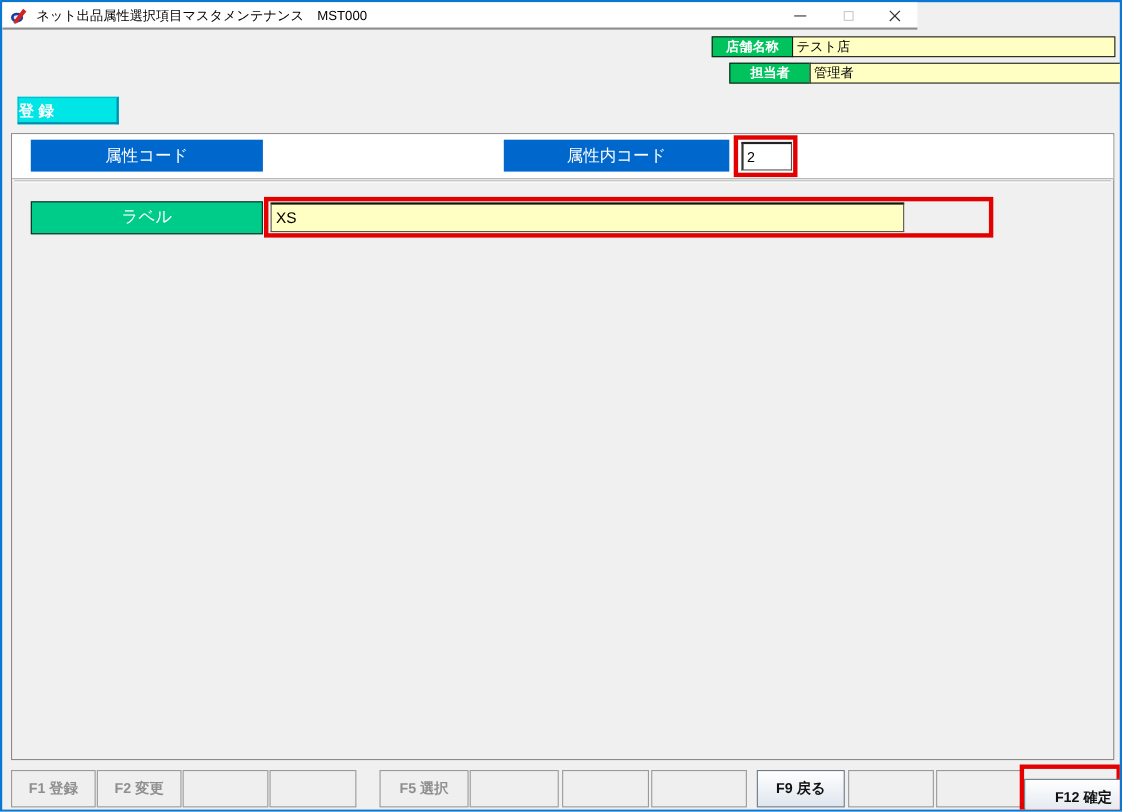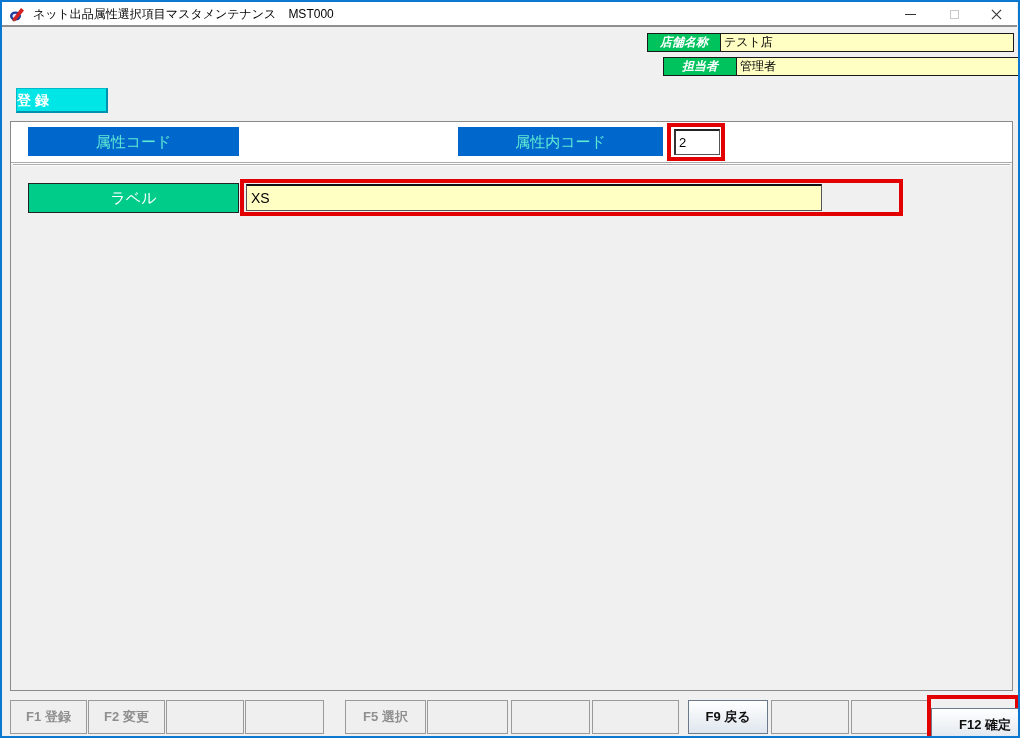--- a/index.html
+++ b/index.html
@@ -3,21 +3,21 @@
 <meta charset="utf-8">
 <style>
   * { margin:0; padding:0; box-sizing:border-box; }
   html,body { width:1020px; height:738px; font-family:"Liberation Sans","DejaVu Sans",sans-serif; }
   .window {
     position:relative; width:1020px; height:738px;
     border:2px solid #0a78d0; background:#f0f0f0; overflow:hidden;
   }
   
   .titlebar {
-    position:absolute; left:0; top:0; width:1015px; height:25px;
+    position:absolute; left:0; top:0; width:832px; height:25px;
     background:#ffffff; border-bottom:2px solid #8f8f8f;
   }
   .app-icon { position:absolute; left:7px; top:4px; width:17px; height:17px; }
   .titlebar-text {
     position:absolute; left:31px; top:0; height:25px; line-height:24px;
     font-size:12px; color:#000;
   }
   .win-btn {
     position:absolute; top:0; width:38px; height:24px; text-align:center;
     display:flex; align-items:center; justify-content:center;
@@ -31,21 +31,21 @@
   
   .banner {
     position:absolute; left:8px; top:31px; width:630px; height:44px;
     background:#6263e3; border:1px solid #4a4ac0;
     color:#ffffff; font-size:20px; font-weight:bold;
     line-height:42px; padding-left:28px; letter-spacing:1px;
   }
   .info-label {
     position:absolute; left:645px; width:74px; height:19px;
     background:#00c35d; border:1px solid #1a1a1a; color:#ffffff;
-    font-size:12px; font-weight:bold; text-align:center; line-height:17px;font-style:italic;
+    font-size:12px; font-weight:bold; text-align:center; line-height:17px;
   }
   .info-value {
     position:absolute; left:718px; width:294px; height:19px;
     background:#ffffc4; border:1px solid #1a1a1a; color:#000;
     font-size:12px; line-height:17px; padding-left:3px;
   }
   .row-store { top:31px; }
   .row-person { top:55px;margin-left:16px; }
   
   .mode-tab {
@@ -59,21 +59,21 @@
   .panel {
     position:absolute; left:8px; top:119px; width:1003px; height:570px;
     background:#f0f0f0; border:1px solid #8a8a8a;
   }
   .panel-top-band {
     position:absolute; left:0; top:0; width:1001px; height:41px;
     background:#ffffff; border-bottom:1px solid #aaaaaa;
     box-shadow:0 1px 0 #ffffff;
   }
   .field-label-blue {
-    position:absolute; height:29px; background:#0067cc; color:#5eead4;
+    position:absolute; height:29px; background:#0067cc; color:#ffffff;
     font-size:15px; text-align:center; line-height:29px;
   }
   .lbl-attr-code { left:17px; top:5px; width:211px; }
   .lbl-attr-inner { left:447px; top:5px; width:205px; }
   .field-label-green {
     position:absolute; left:17px; top:61px; width:211px; height:30px;
     background:#00cc8a; border:1px solid #222222; color:#ffffff;
     font-size:15px; text-align:center; line-height:28px;
   }
   .redbox { position:absolute; border:4px solid #e30000; background:transparent; }

